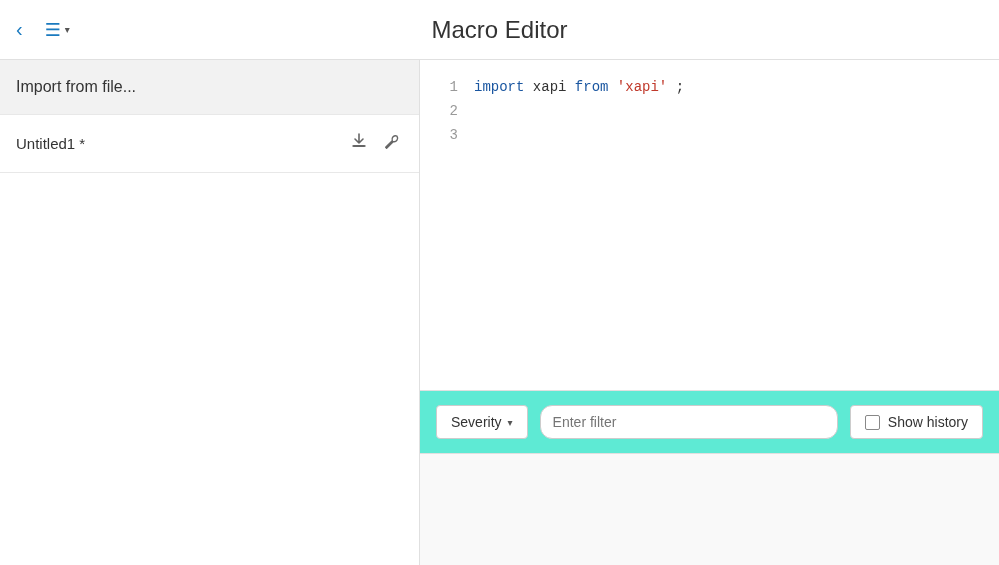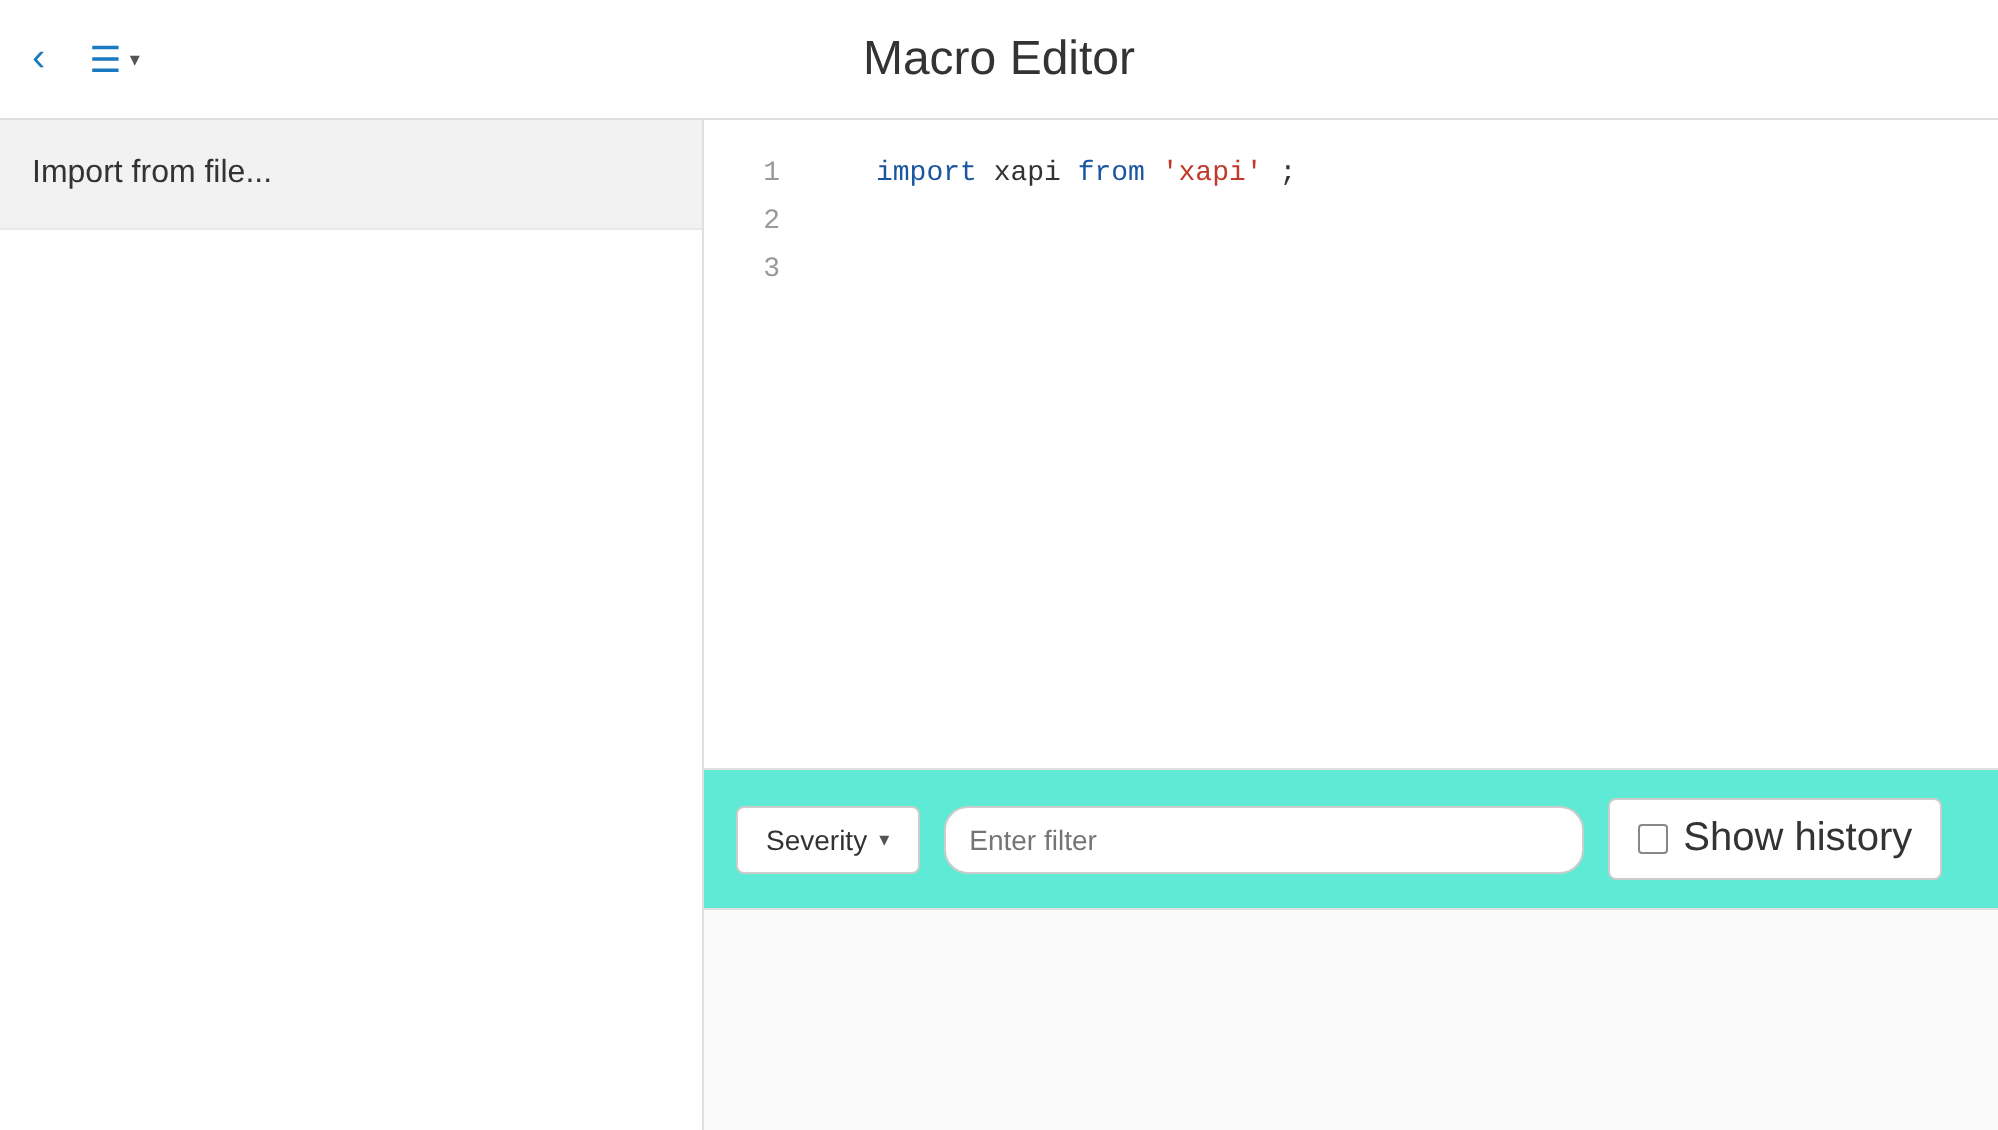--- a/index.html
+++ b/index.html
@@ -56,21 +56,21 @@
 
     
     .main {
       display: flex;
       flex: 1;
       overflow: hidden;
     }
 
     
     .sidebar {
-      width: 352px;
+      width: 420px;
       border-right: 1px solid #e0e0e0;
       display: flex;
       flex-direction: column;
       background: #fff;
       flex-shrink: 0;
     }
     .sidebar-item {
       padding: 18px 16px;
       border-bottom: 1px solid #e8e8e8;
       cursor: pointer;
@@ -130,21 +130,20 @@
     .line-number {
       width: 30px;
       text-align: right;
       color: #999;
       margin-right: 16px;
       flex-shrink: 0;
       user-select: none;
     }
     .line-content {
       color: #333;
-      margin-left: 32px;
     }
     .kw-import { color: #1a56a0; }
     .kw-from { color: #1a56a0; }
     .str-val { color: #c0392b; }
 
     
     .log-area {
       border-top: 1px solid #e0e0e0;
       background: #f9f9f9;
       min-height: 175px;
@@ -176,21 +175,21 @@
       border: 1px solid #ccc;
       border-radius: 12px;
       font-size: 14px;
       color: #999;
       outline: none;
     }
     .show-history-label {
       display: flex;
       align-items: center;
       gap: 8px;
-      font-size: 20px;
+      font-size: 14px;
       color: #333;
       cursor: pointer;
       padding: 8px 14px;
       border: 1px solid #ccc;
       border-radius: 4px;
       background: #fff;
     }
     .show-history-checkbox {
       width: 15px;
       height: 15px;
@@ -222,20 +221,38 @@
     </button>
   </div>
   <span class="header-title">Macro Editor</span>
 </div>
 
 <div class="main">
 
   <div class="sidebar">
     <div class="sidebar-item">
       <span class="sidebar-item-label">Import from file...</span>
+    </div>
+    <div class="sidebar-macro-item">
+      <span class="macro-name">Untitled1 *</span>
+      <div class="macro-actions">
+        <button class="macro-action-btn" title="Download">
+          
+          <svg width="20" height="20" viewBox="0 0 20 20" fill="none" xmlns="http://www.w3.org/2000/svg">
+            <path d="M10 3v9M6 8l4 4 4-4M4 15h12" stroke="#666" stroke-width="1.6" stroke-linecap="round" stroke-linejoin="round"></path>
+            <rect x="4" y="14" width="12" height="2" rx="1" fill="#666"></rect>
+          </svg>
+        </button>
+        <button class="macro-action-btn" title="Settings">
+          
+          <svg width="18" height="18" viewBox="0 0 20 20" fill="none" xmlns="http://www.w3.org/2000/svg">
+            <path d="M15.5 4.5a4 4 0 0 0-5.2 5.2L3 17l1 1 7.3-7.3a4 4 0 0 0 4.2-6.2z" stroke="#666" stroke-width="1.6" stroke-linecap="round" stroke-linejoin="round"></path>
+          </svg>
+        </button>
+      </div>
     </div>
   </div>
 
   <div class="editor-area">
 
     <div class="code-editor">
       <div class="code-line">
         <span class="line-number">1</span>
         <span class="line-content">
           <span class="kw-import">import</span>

